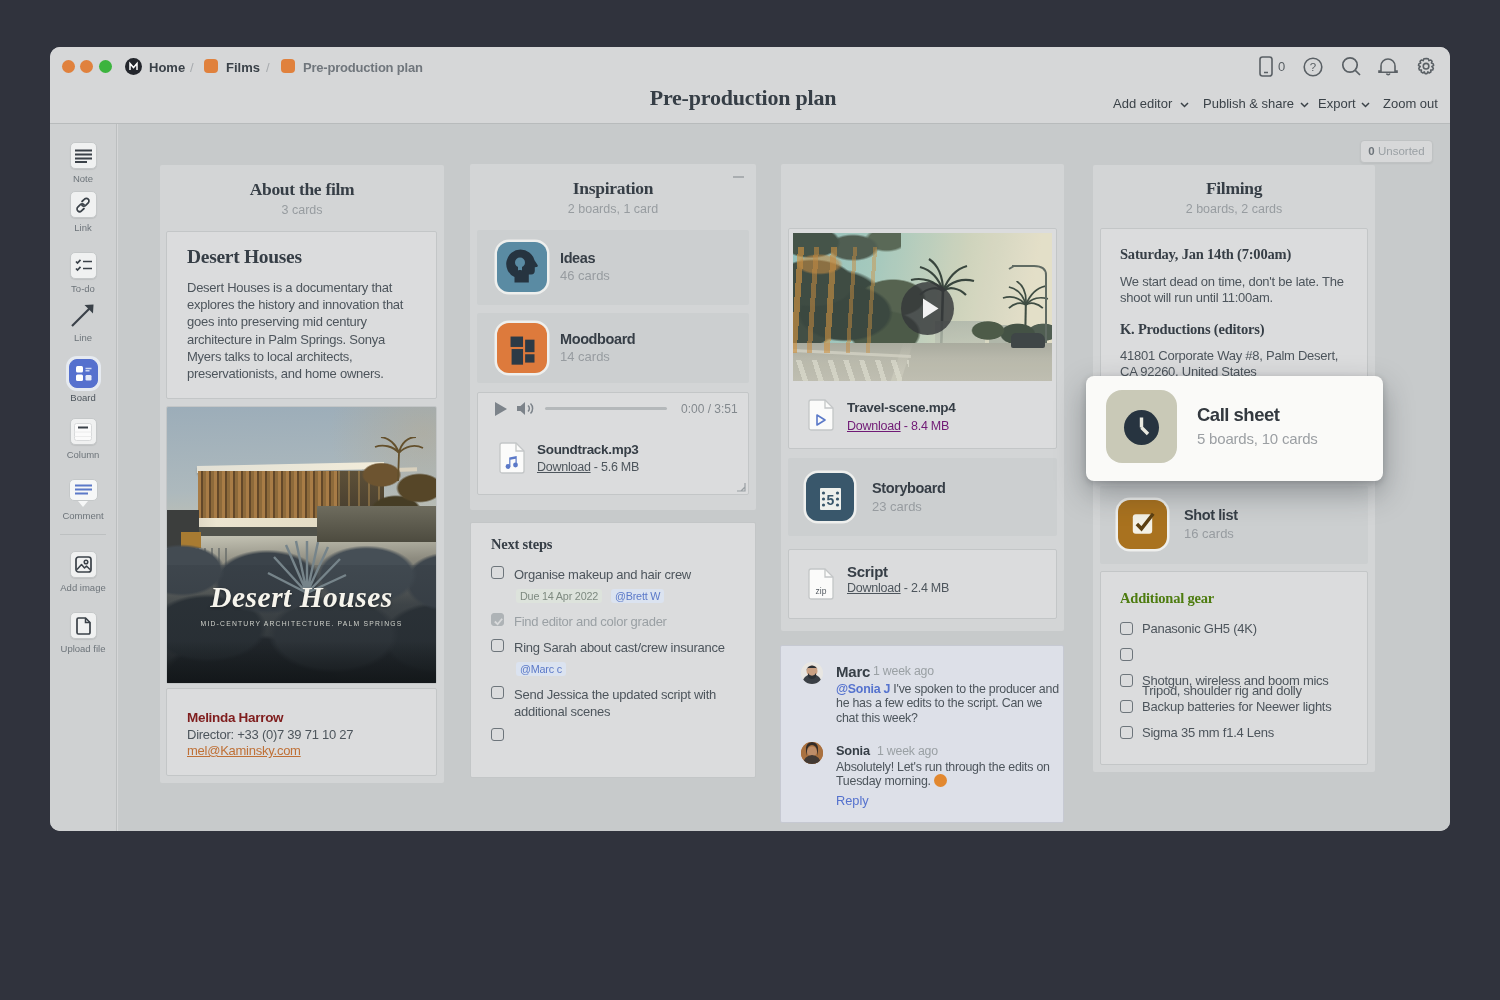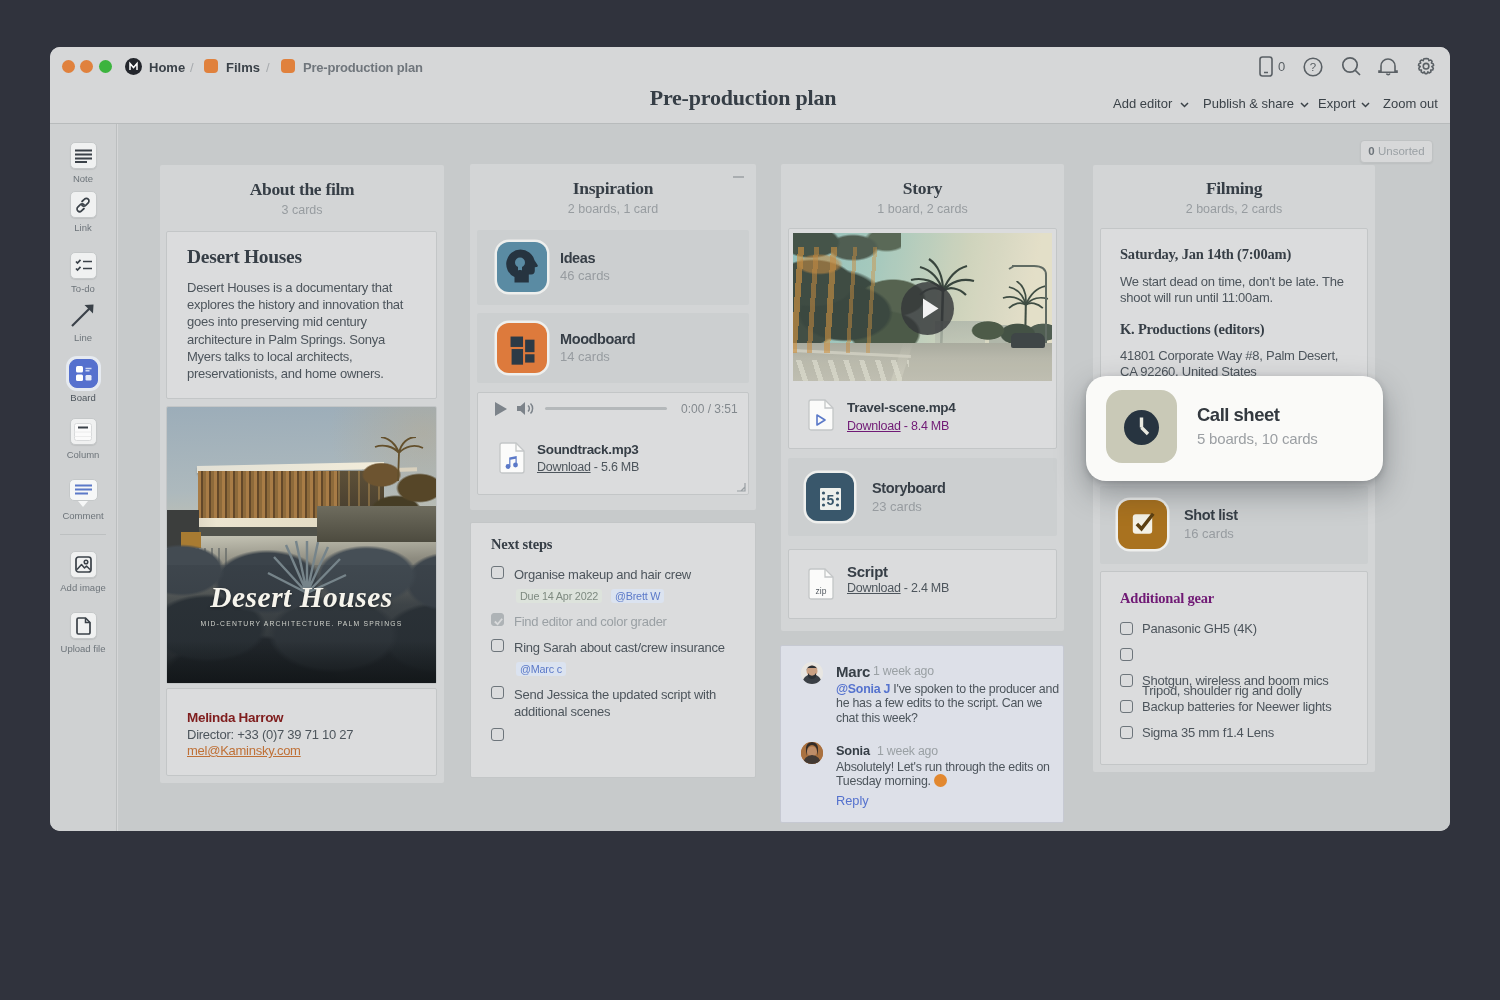--- a/index.html
+++ b/index.html
@@ -327,24 +327,20 @@
           </svg></div>
       <div class="todo-t" style="left:43px; top:90px; color:#9aa0a4;">Find editor and color grader</div>
       <div class="cb" style="left:20px; top:116px;"></div>
       <div class="todo-t" style="left:43px; top:116px;">Ring Sarah about cast/crew insurance</div>
       <div style="position:absolute; left:45px; top:136px;"><span class="tag" style="background:#dbe3f0; color:#5b79c8;">@Marc c</span></div>
       <div class="cb" style="left:20px; top:163px;"></div>
       <div class="todo-t" style="left:43px; top:163px; width:228px;">Send Jessica the updated script with<br>additional scenes</div>
       <div class="cb" style="left:20px; top:205px;"></div>
     </div>
     <div class="col" id="col3" style="left:663px; top:40px; width:283px; height:467px;">
-      <div class="colhead" style="margin-top:14px;">
-          <div class="t">Story</div>
-          <div class="s">1 board, 2 cards</div>
-        </div>
       <div class="card" style="left:7px; top:64px; width:269px; height:221px;">
         <div style="position:absolute; left:4px; top:4px; width:259px; height:148px; overflow:hidden; background:linear-gradient(100deg,#8bbdbc 0%,#a3c8bd 32%,#cdd2bc 62%,#e4dfc9 88%);">
 
           <div style="position:absolute; left:-20px; top:20px; width:160px; height:100px; background:
             radial-gradient(ellipse 70px 40px at 25% 30%, #33413a 55%, transparent 60%),
             radial-gradient(ellipse 80px 48px at 45% 60%, #2f3d36 55%, transparent 60%),
             radial-gradient(ellipse 70px 45px at 15% 70%, #36443c 55%, transparent 60%),
             radial-gradient(ellipse 60px 38px at 70% 80%, #41503f 55%, transparent 60%),
             radial-gradient(ellipse 55px 32px at 75% 45%, #4c5a48 55%, transparent 60%), radial-gradient(ellipse 78px 52px at 40% 48%, #2f3e37 55%, transparent 62%);"></div>
 
@@ -488,36 +484,36 @@
         <div class="bicon" style="left:18px; top:14px; width:49px; height:49px; background:#a9721f;">
           <svg width="49" height="49" viewBox="0 0 48 48">
               <rect x="14.5" y="14" width="19" height="19" rx="3" fill="#f4f1e6"></rect>
               <path d="M18.5 23.5 L23 28.2 L34.5 13.5" stroke="#5d4012" stroke-width="3.4" fill="none"></path>
             </svg>
         </div>
         <div class="btitle" style="left:84px; top:21px;">Shot list</div>
         <div class="bsub" style="left:84px; top:40px;">16 cards</div>
       </div>
       <div class="card" style="left:7px; top:406px; width:268px; height:194px;">
-        <div class="serif" style="position:absolute; left:19px; top:18px; font-size:14.5px; letter-spacing:-0.2px; font-weight:bold; color:#701a75;">Additional gear</div>
+        <div class="serif" style="position:absolute; left:19px; top:18px; font-size:14.5px; letter-spacing:-0.2px; font-weight:bold; color:#4d7c0f;">Additional gear</div>
         <div class="cb" style="left:19px; top:50px;"></div>
         <div class="todo-t" style="left:41px; top:48px;">Panasonic GH5 (4K)</div>
         <div class="cb" style="left:19px; top:76px;"></div>
         <div class="todo-t" style="left:41px; top:74px;margin-top:36px;">Tripod, shoulder rig and dolly</div>
         <div class="cb" style="left:19px; top:102px;"></div>
         <div class="todo-t" style="left:41px; top:100px;">Shotgun, wireless and boom mics</div>
         <div class="cb" style="left:19px; top:128px;"></div>
         <div class="todo-t" style="left:41px; top:126px;">Backup batteries for Neewer lights</div>
         <div class="cb" style="left:19px; top:154px;"></div>
         <div class="todo-t" style="left:41px; top:152px;">Sigma 35 mm f1.4 Lens</div>
       </div>
     </div>
     <div id="floats">
       <div style="position:absolute; left:1242px; top:16px; width:73px; height:23px; background:#d7d8d9; border:1px solid #bfc2c3; border-radius:4px; font-size:11.5px; text-align:center; line-height:21px; box-shadow:0 1px 2px rgba(0,0,0,0.06);"><span style="font-weight:bold; color:#6d747a;">0</span> <span style="color:#9aa0a4;">Unsorted</span></div>
-      <div id="callsheet" style="position:absolute; left:968px; top:252px; width:297px; height:105px; background:#fafaf8; border-radius:20px; box-shadow:0 12px 30px rgba(30,33,40,0.35), 0 2px 6px rgba(30,33,40,0.2);">
+      <div id="callsheet" style="position:absolute; left:968px; top:252px; width:297px; height:105px; background:#fafaf8; border-radius:8px; box-shadow:0 12px 30px rgba(30,33,40,0.35), 0 2px 6px rgba(30,33,40,0.2);">
         <div style="position:absolute; left:20px; top:14px; width:71px; height:73px; border-radius:16px; background:#c9c9b7;">
           <div style="position:absolute; left:18px; top:20px; width:35px; height:35px; border-radius:50%; background:#273440;"></div>
           <svg style="position:absolute; left:18px; top:20px;" width="35" height="35" viewBox="0 0 35 35">
               <path d="M17.5 17.5 V7.5 M17.5 17.5 L24 24" stroke="#e8e8df" stroke-width="3.4" fill="none"></path>
             </svg>
         </div>
         <div style="position:absolute; left:111px; top:28px; font-size:18.5px; letter-spacing:-0.5px; font-weight:bold; color:#33393f;">Call sheet</div>
         <div style="position:absolute; left:111px; top:54px; font-size:15px; letter-spacing:-0.2px; color:#9b9fa3;">5 boards, 10 cards</div>
       </div>
     </div>

